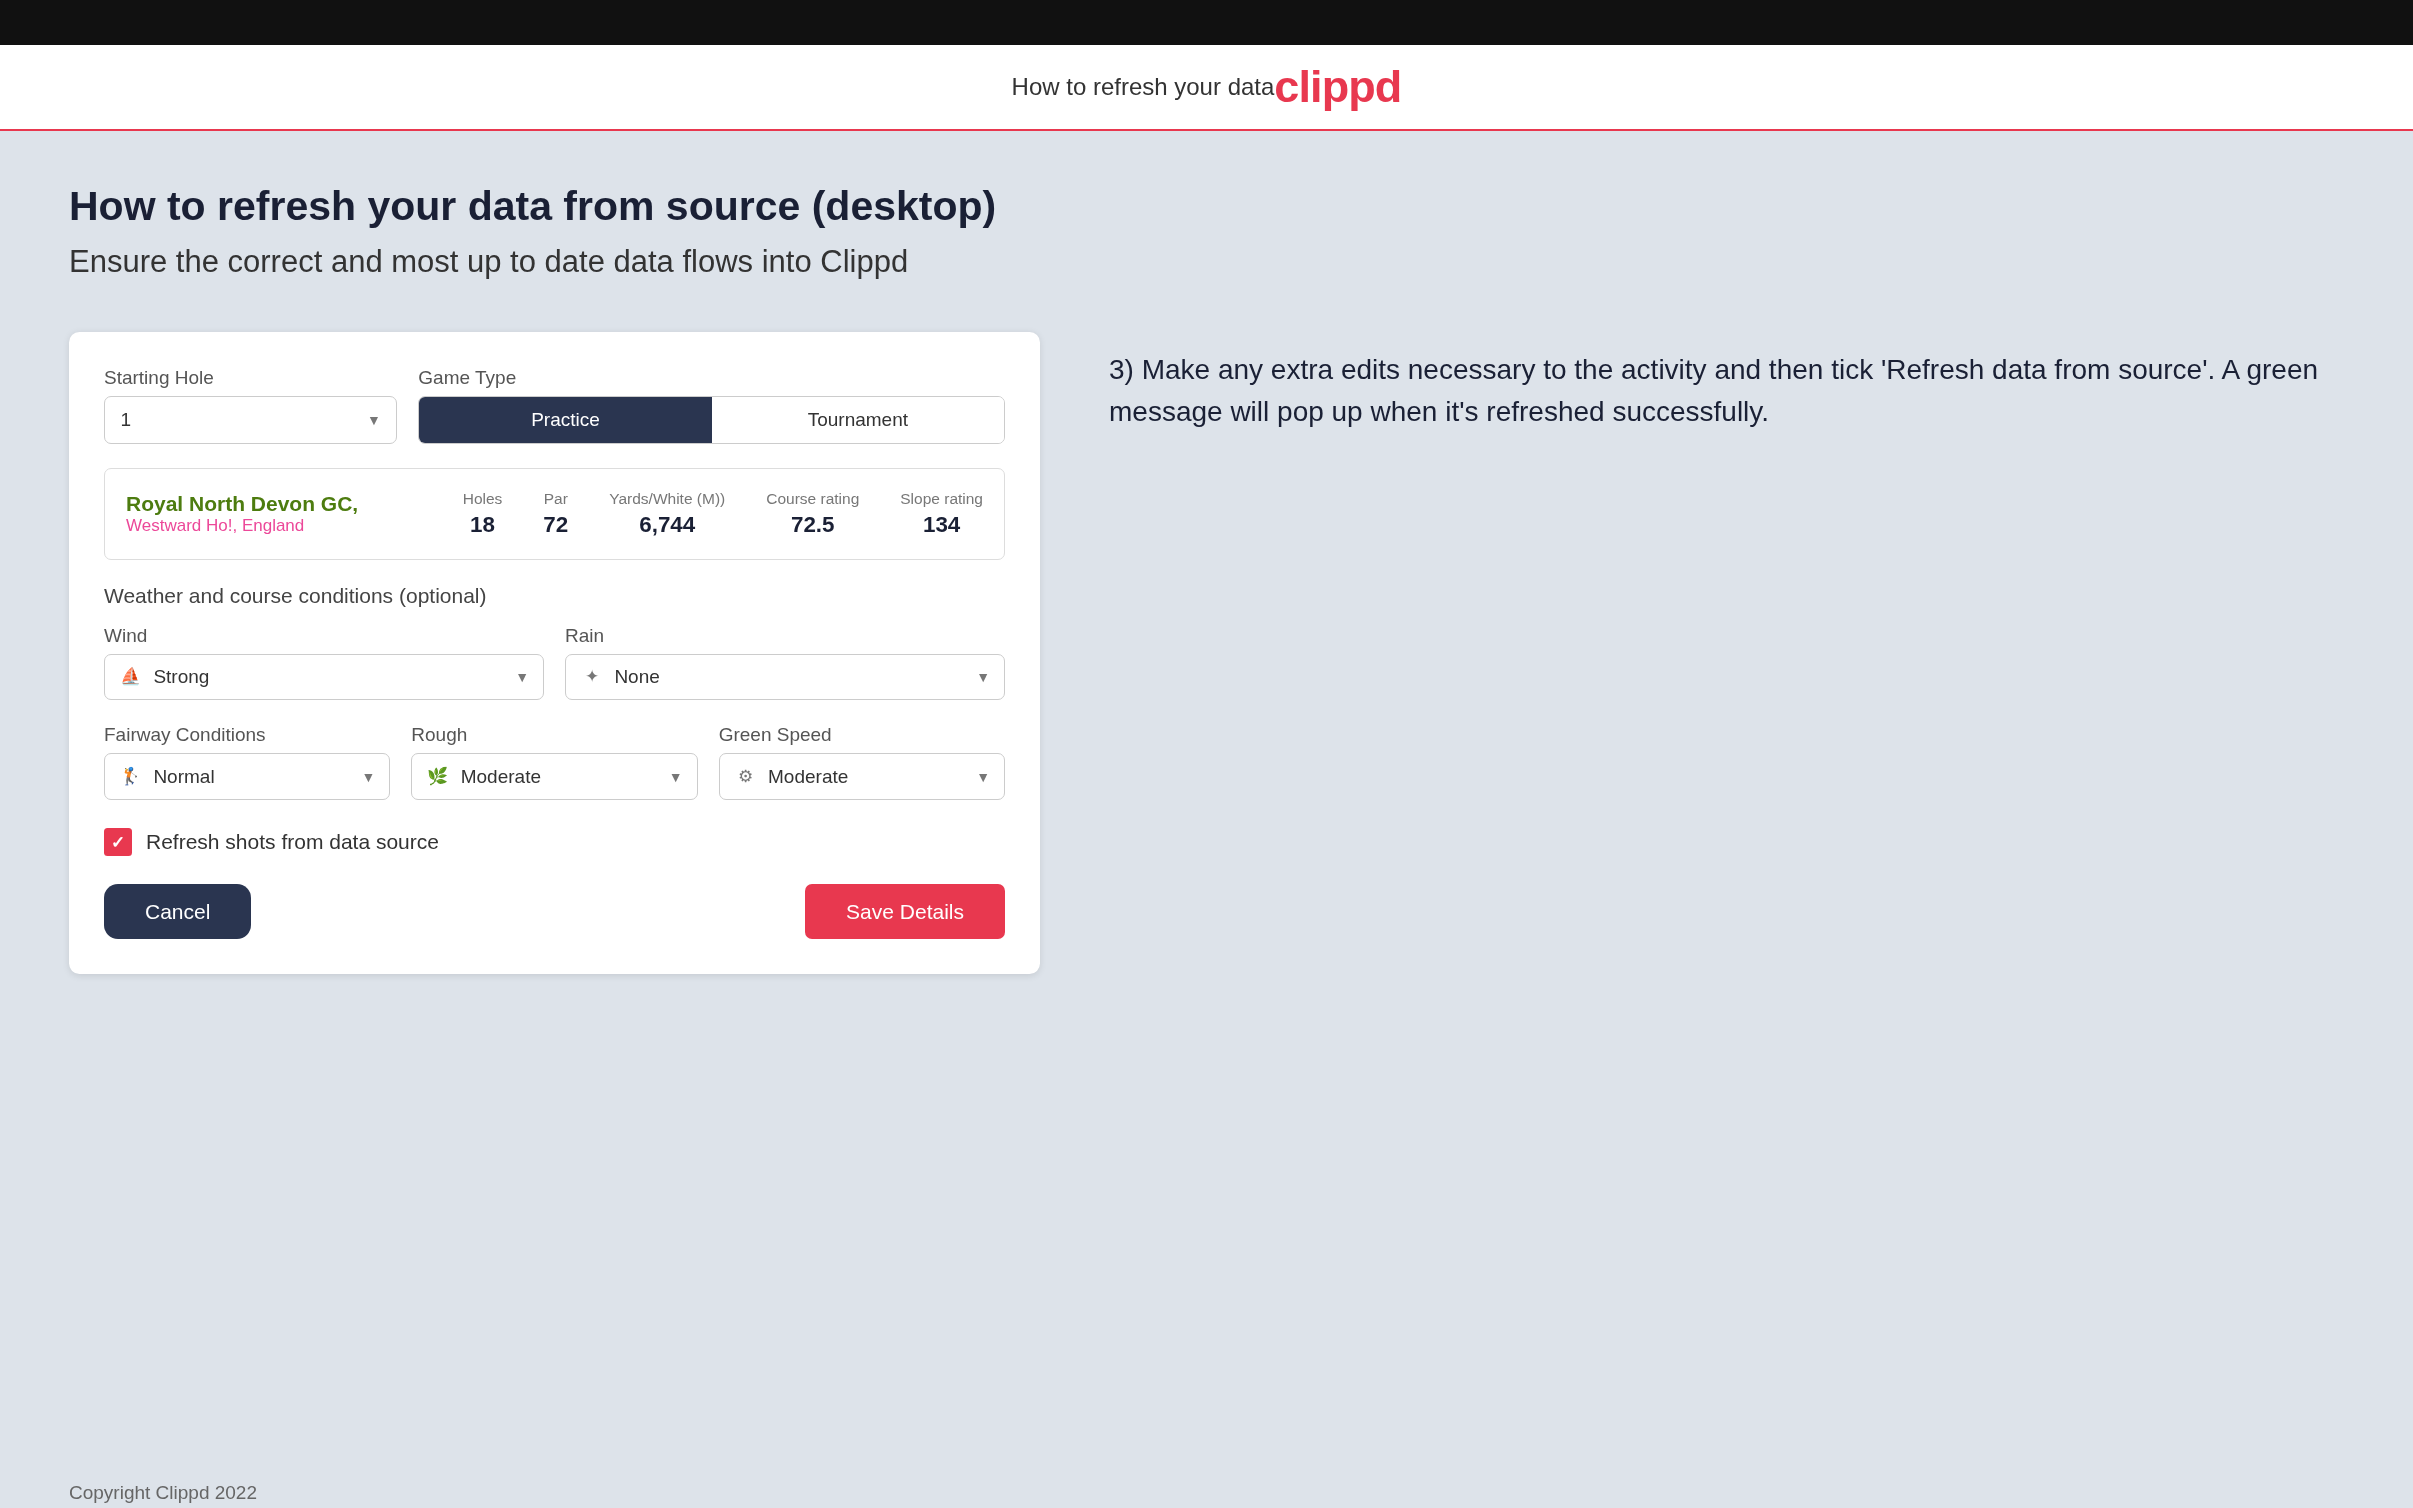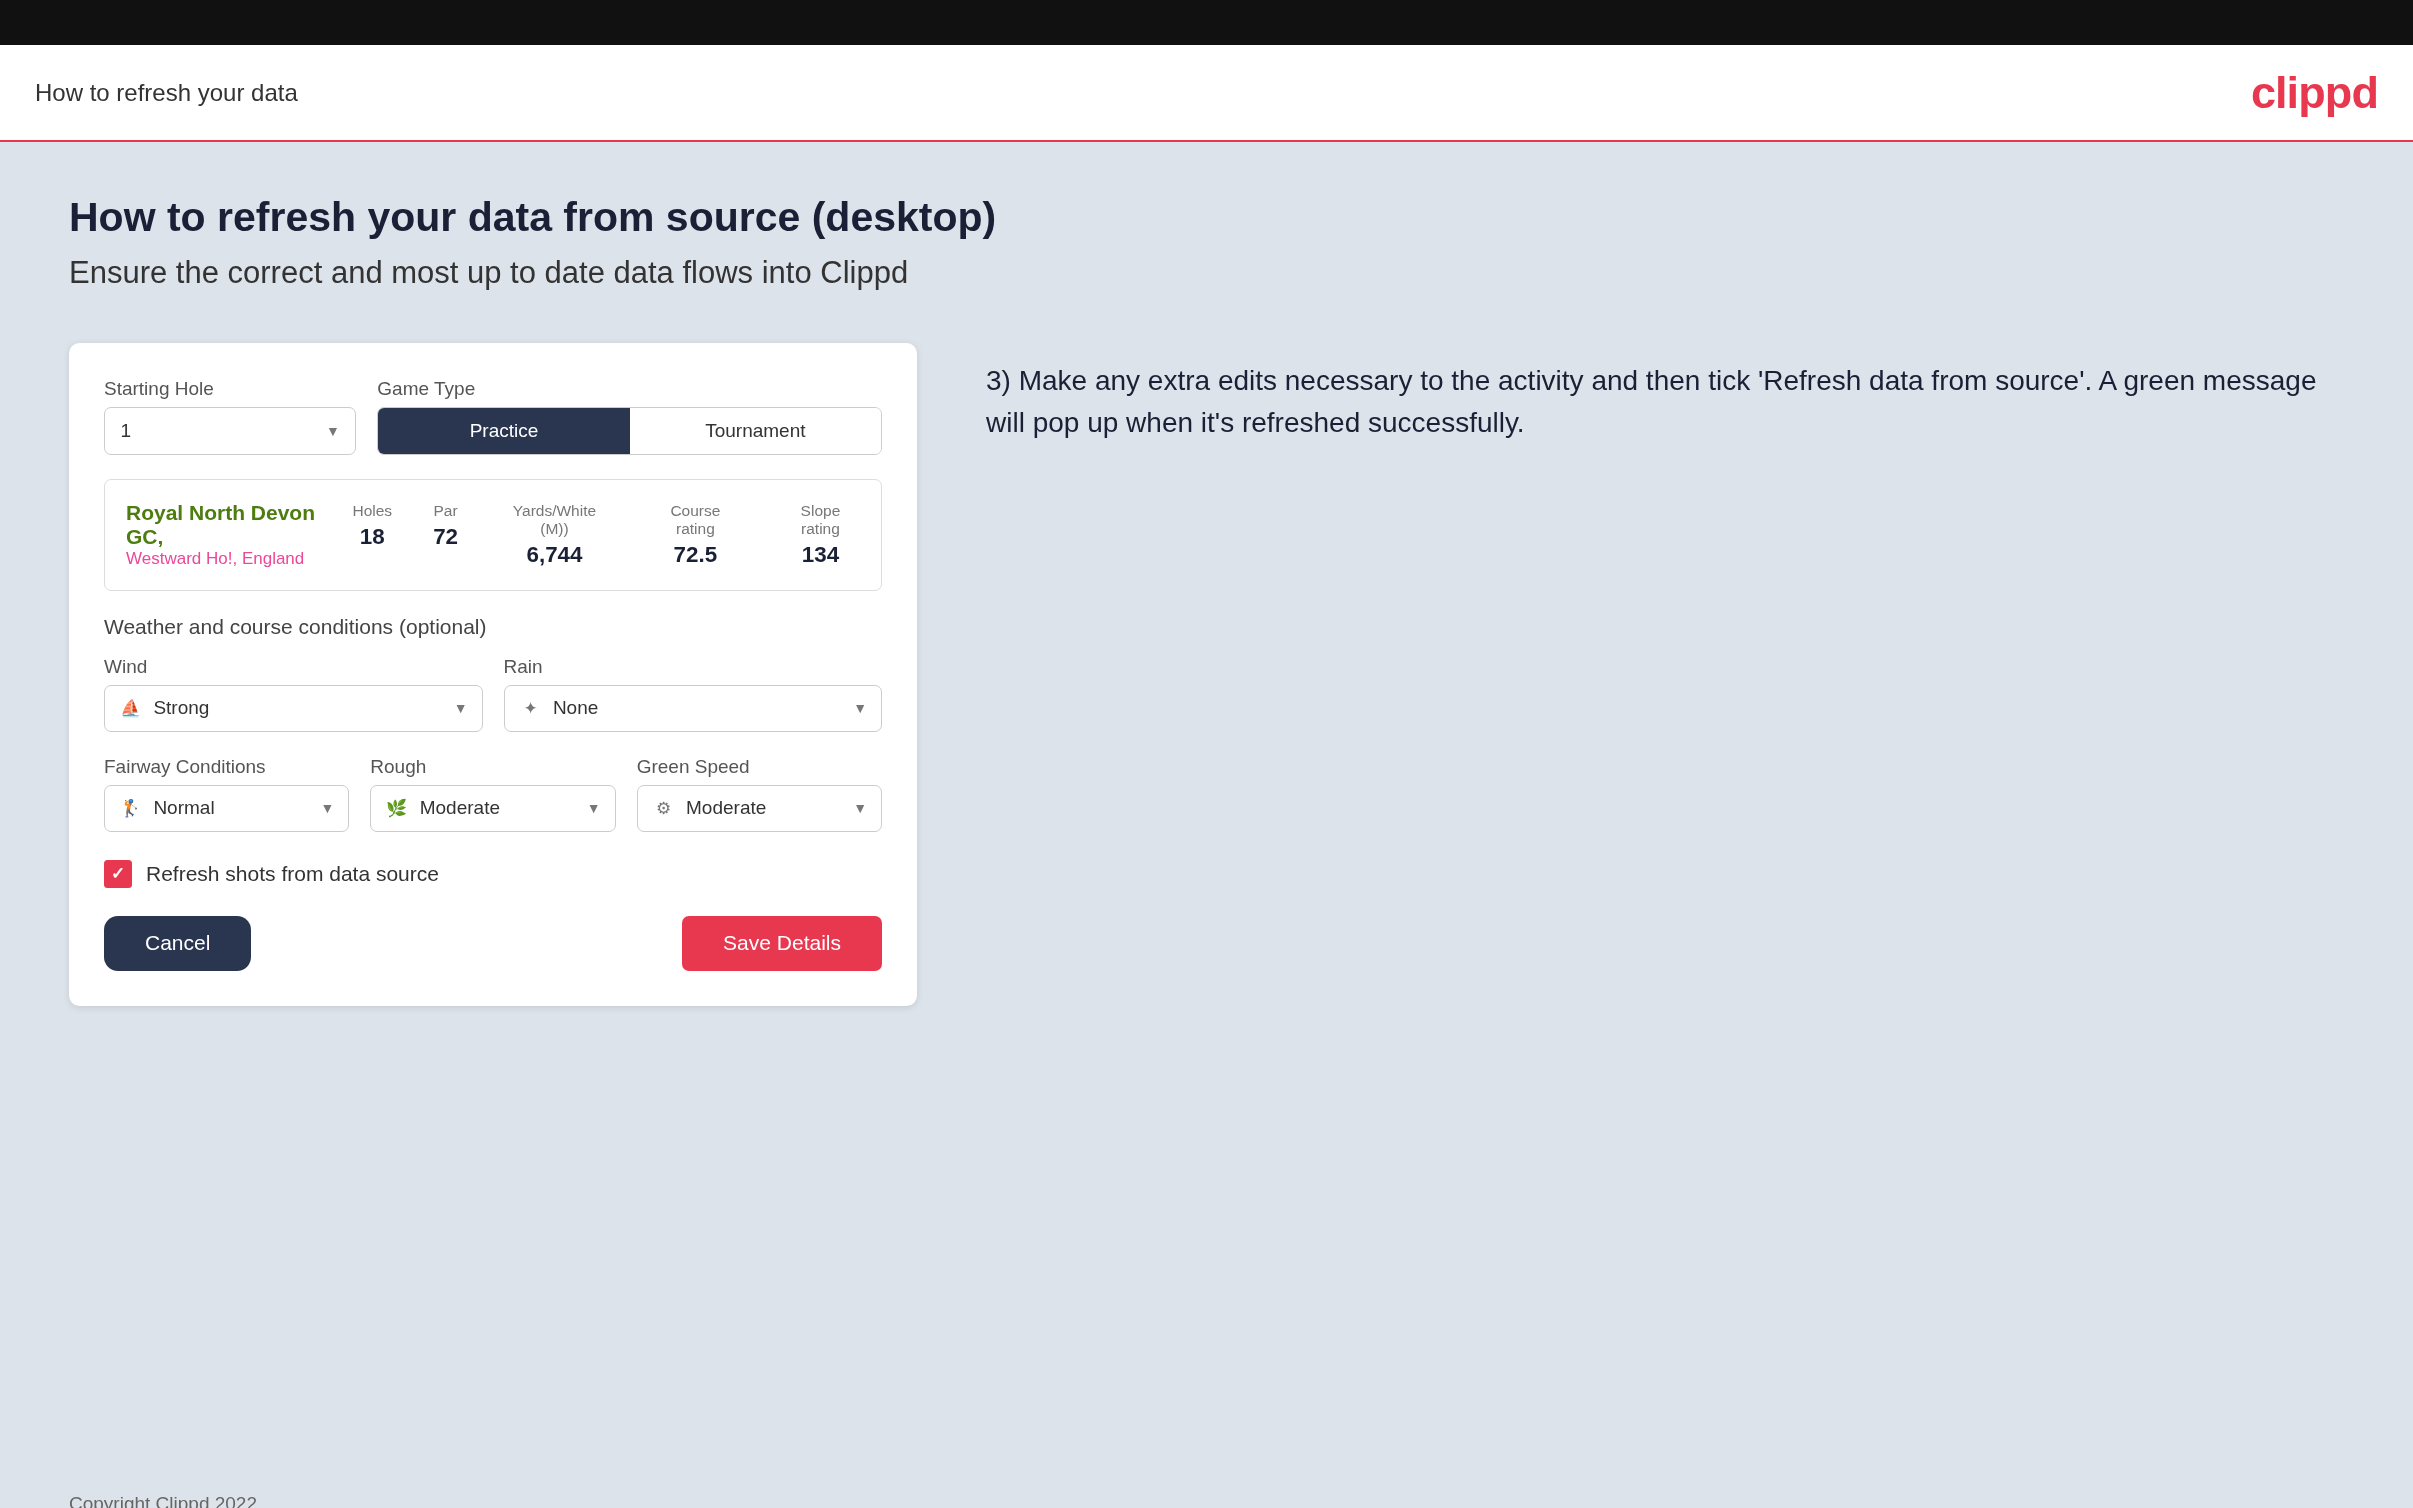--- a/index.html
+++ b/index.html
@@ -11,23 +11,23 @@
       overflow: hidden;
     }
     .top-bar {
       background: #111;
       height: 45px;
     }
     .header {
       background: #fff;
       display: flex;
       align-items: center;
-      justify-content: space-between;
+      justify-content: center;
       padding: 0 35px;
-      height: 97px;
+      height: 86px;
       border-bottom: 2.6px solid #e8384f;
     }
     .header-title {
       font-size: 24px;
       color: #333;
       font-weight: 400;
     }
     .logo {
       font-size: 45px;
       font-weight: 700;
@@ -52,21 +52,21 @@
     }
     .content-row {
       display: flex;
       gap: 69px;
       align-items: flex-start;
     }
     .form-card {
       background: #fff;
       border-radius: 10.4px;
       padding: 35px;
-      width: 848px;
+      width: 971px;
       box-shadow: 0 1.7px 7px rgba(0,0,0,0.1);
     }
     .form-row {
       display: flex;
       gap: 21px;
       margin-bottom: 24px;
     }
     .form-group {
       display: flex;
       flex-direction: column;

